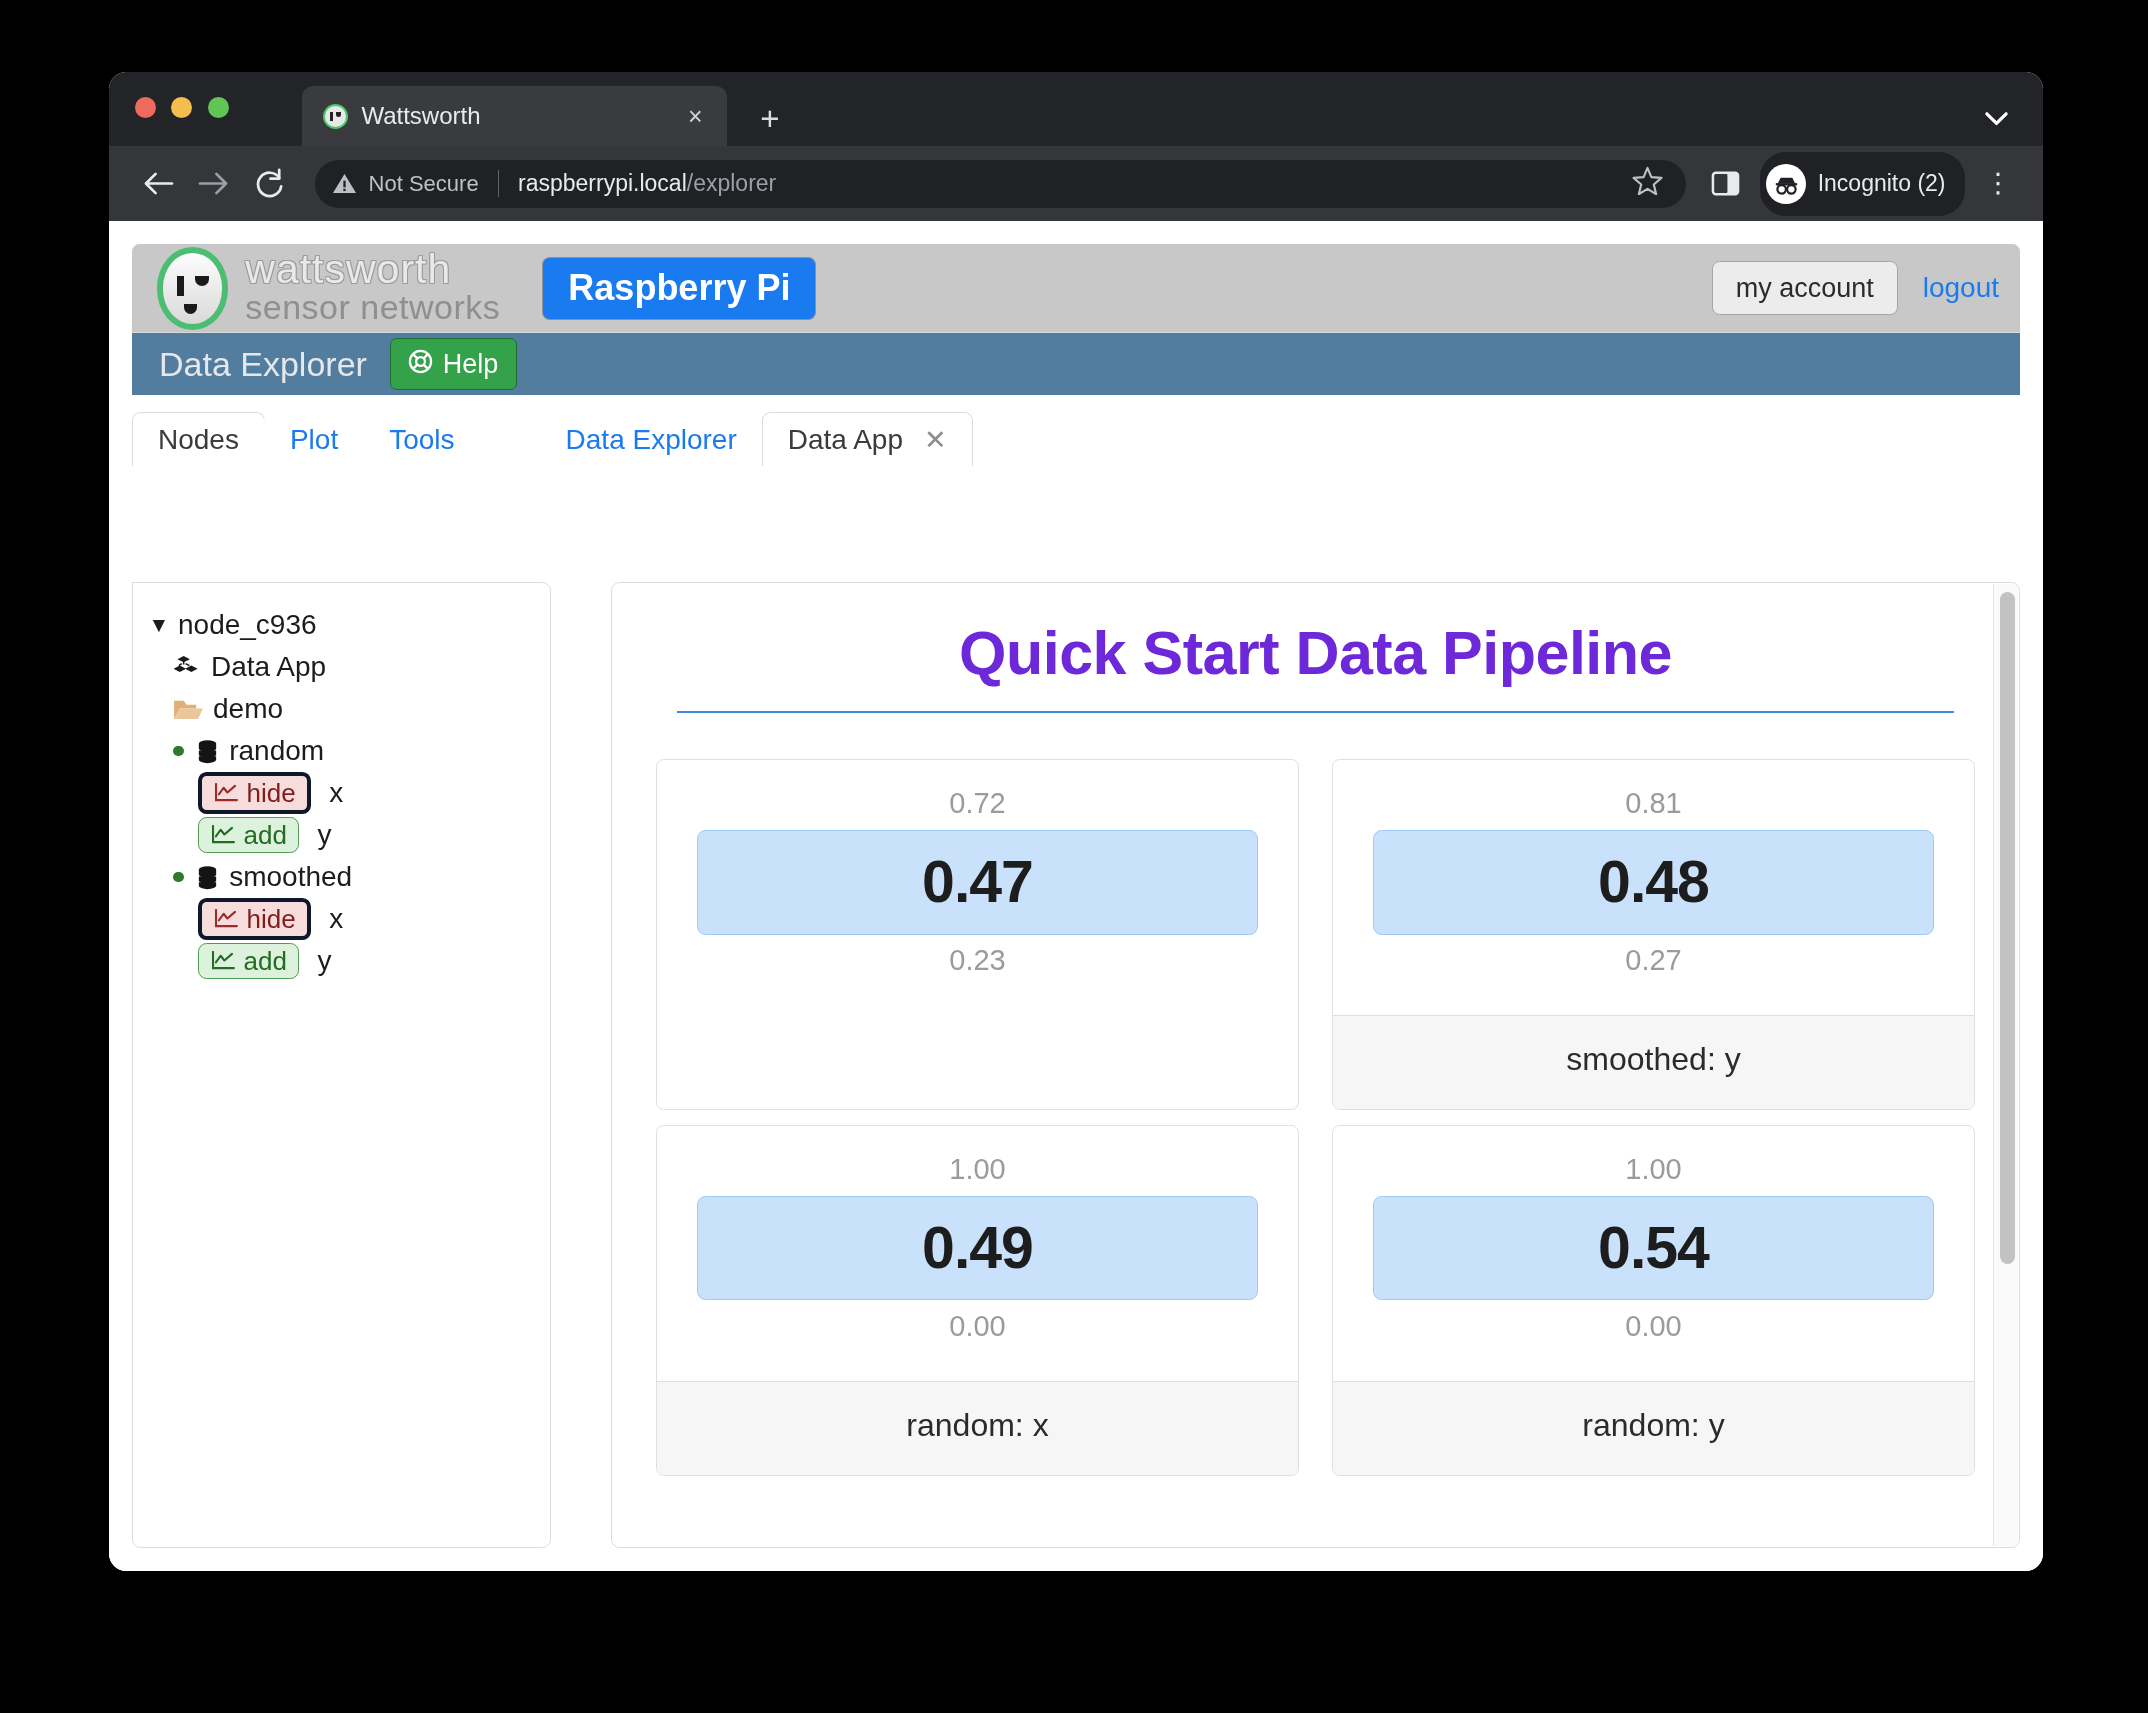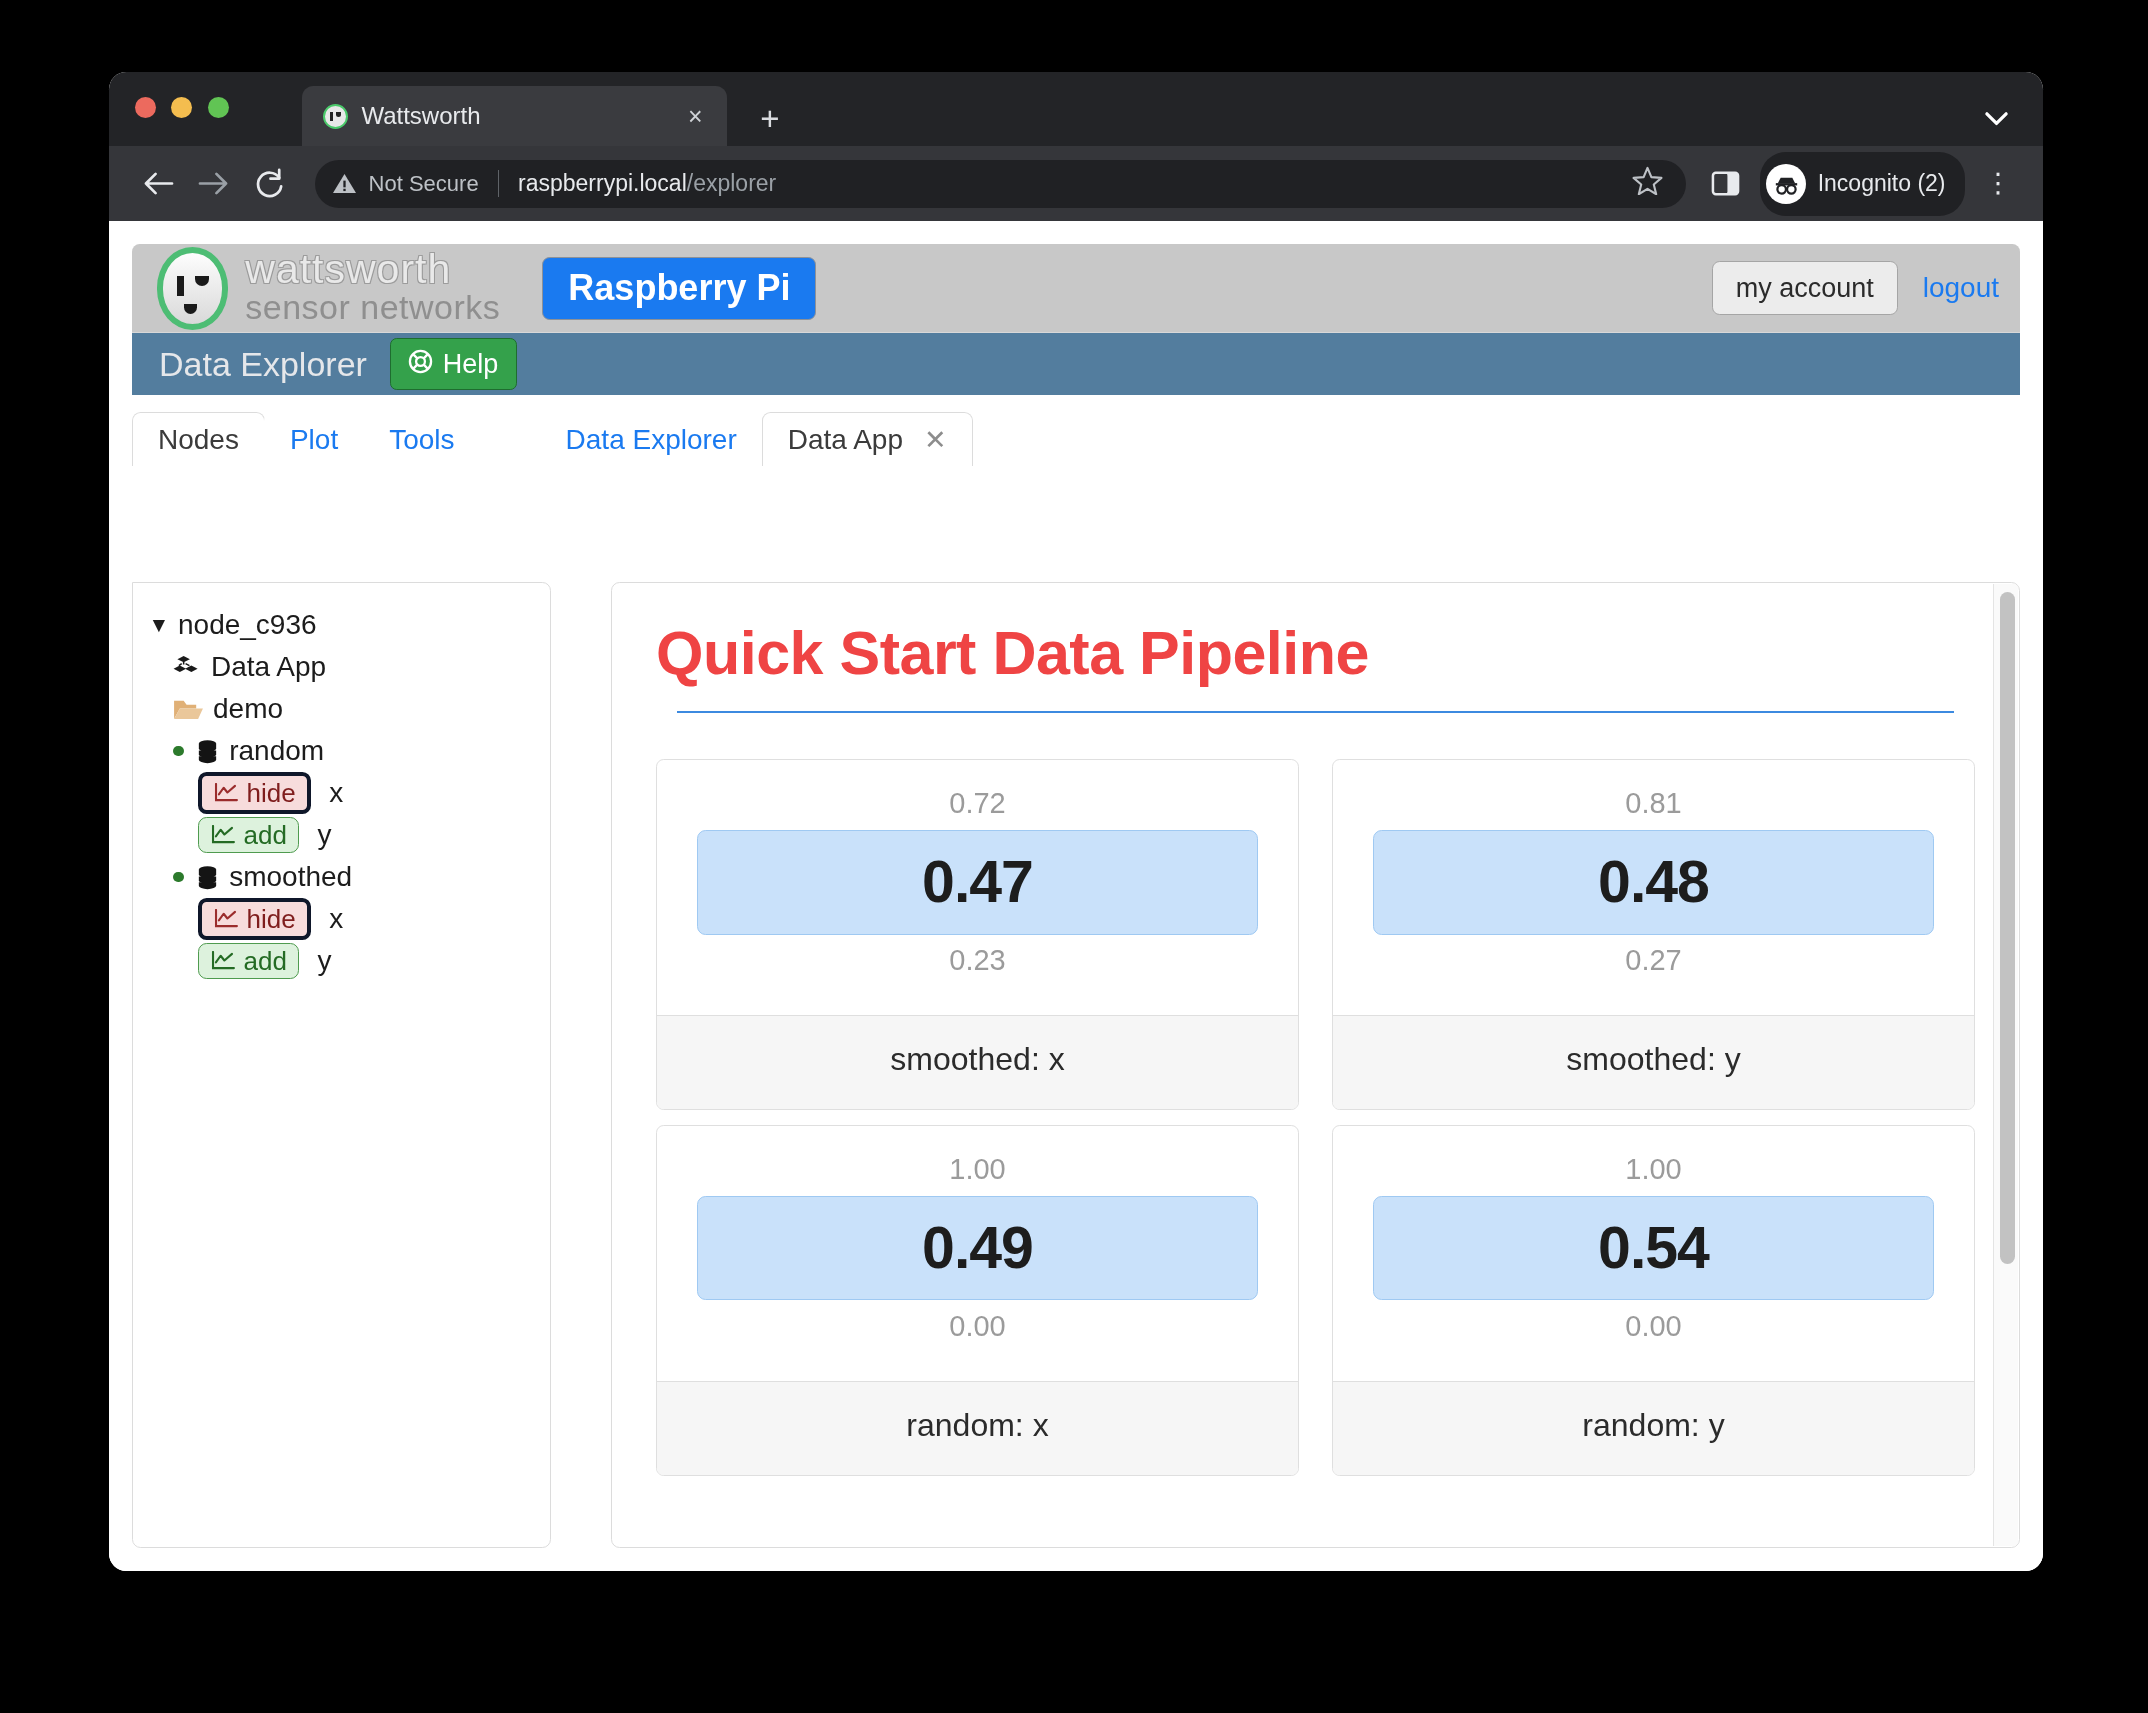--- a/index.html
+++ b/index.html
@@ -329,21 +329,21 @@
     background: #ddf2dd; border: 1px solid #4f9b4f; color: #246b24;
   }
 
   
   .app-scroll {
     position: absolute; inset: 0;
     padding: 25px 44px 0 44px;
   }
   .app-title {
     font-size: 61px; font-weight: bold;
-    color: #ef4444; 
+    color: #6d28d9; text-align: center;
     letter-spacing: -0.5px;
     padding-top: 9.6px;
   }
   .title-rule {
     height: 2.9px; background: #3c8ae0;
     margin: 23px 21px 0 21px;
   }
   .gauge-grid {
     display: grid;
     grid-template-columns: 1fr 1fr;
@@ -663,21 +663,20 @@
           <div class="title-rule"></div>
 
           <div class="gauge-grid">
 
             <div class="gauge-card">
               <div class="gauge-body">
                 <div class="gauge-max">0.72</div>
                 <div class="gauge-value-box">0.47</div>
                 <div class="gauge-min">0.23</div>
               </div>
-              <div class="gauge-footer">smoothed: x</div>
             </div>
 
             <div class="gauge-card">
               <div class="gauge-body">
                 <div class="gauge-max">0.81</div>
                 <div class="gauge-value-box">0.48</div>
                 <div class="gauge-min">0.27</div>
               </div>
               <div class="gauge-footer">smoothed: y</div>
             </div>

